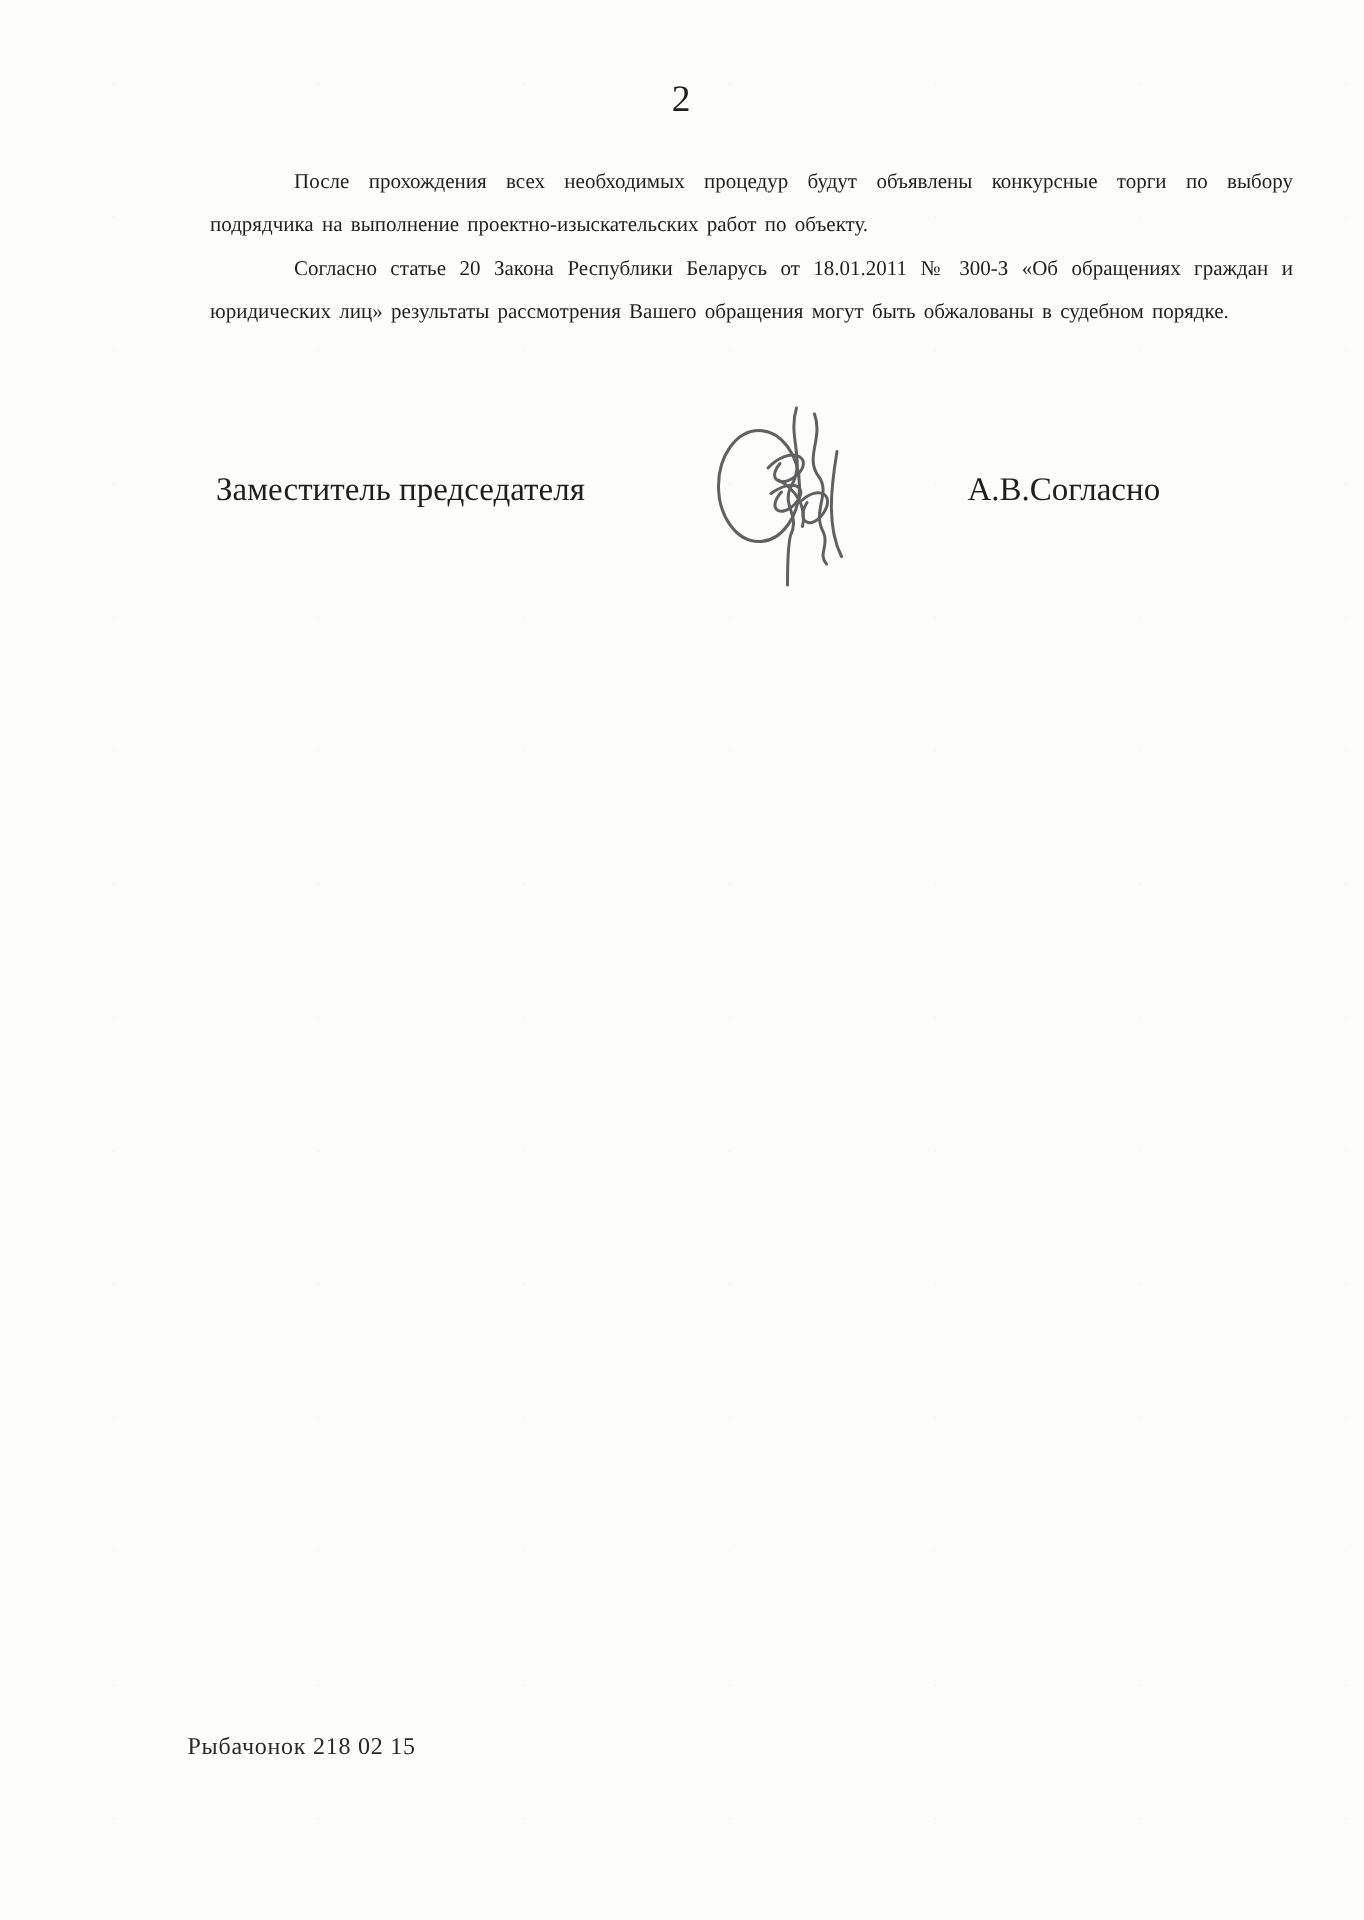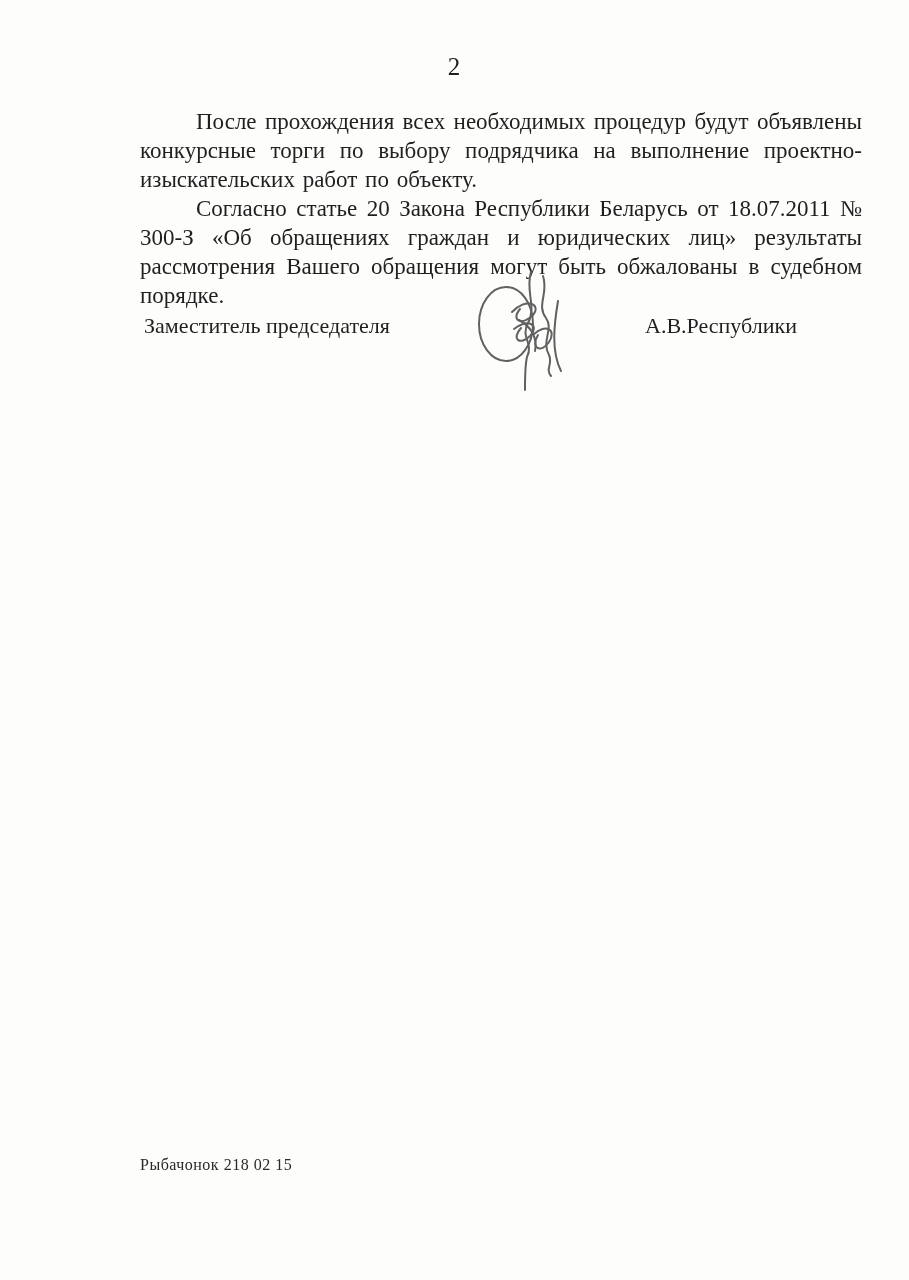--- a/index.html
+++ b/index.html
@@ -34,21 +34,21 @@
     width: 100%;
     text-align: center;
     font-size: 25px;
     letter-spacing: 1px;
   }
   .body-text {
     position: absolute;
     top: 107px;
     left: 140px;
     width: 722px;
-    font-size: 23px;
+    font-size: 14px;
     line-height: 29px;
   }
   .body-text p {
     margin: 0;
     text-align: justify;
     text-indent: 56px;
     word-spacing: 2px;
   }
   .signature-row {
     position: absolute;
@@ -77,52 +77,52 @@
     width: 100px;
     height: 132px;
   }
   .signature-graphic svg {
     width: 100%;
     height: 100%;
   }
   .footer-note {
     position: absolute;
     top: 1156px;
-    left: 140px;
+    left: 125px;
     font-size: 16px;
     letter-spacing: 0.5px;
     color: #2a2a2a;
     white-space: nowrap;
   }
 </style>
 </head>
 <body>
 
 <div class="scan-noise"></div>
 
 <div class="page-number">2</div>
 
 <div class="body-text">
   <p>После прохождения всех необходимых процедур будут объявлены конкурсные торги по выбору подрядчика на выполнение проектно-изыскательских работ по объекту.</p>
-  <p>Согласно статье 20 Закона Республики Беларусь от 18.07.2011 № 300-З «Об обращениях граждан и юридических лиц» результаты рассмотрения Вашего обращения могут быть обжалованы в судебном порядке.</p>
+  <p>Согласно статье 20 Закона Республики Беларусь от 18.01.2011 № 300-З «Об обращениях граждан и юридических лиц» результаты рассмотрения Вашего обращения могут быть обжалованы в судебном порядке.</p>
 </div>
 
 <div class="signature-graphic">
   <svg viewBox="0 0 100 132" fill="none" xmlns="http://www.w3.org/2000/svg">
     <g stroke="#616161" stroke-width="2" stroke-linecap="round" fill="none">
       <ellipse cx="34" cy="61" rx="27" ry="37"></ellipse>
       <path d="M59,9 C53,28 65,44 56,60 C48,74 62,80 55,94 C53,102 53,116 53,127"></path>
       <path d="M71,13 C77,30 64,42 74,55 C82,66 69,78 77,92 C81,101 73,106 79,113"></path>
       <path d="M40,49 C54,34 70,41 61,52 C51,63 38,58 48,46"></path>
       <path d="M42,66 C57,55 68,62 58,73 C48,83 39,76 49,65"></path>
       <path d="M62,71 C74,60 85,67 77,79 C69,91 58,85 66,72"></path>
       <path d="M47,57 C58,63 66,74 63,88"></path>
       <path d="M86,38 C82,62 79,88 89,108"></path>
     </g>
   </svg>
 </div>
 
 <div class="signature-row">
   <span class="signature-title">Заместитель председателя</span>
-  <span class="signature-name">А.В.Республики</span>
+  <span class="signature-name">А.В.Согласно</span>
 </div>
 
 <div class="footer-note">Рыбачонок 218 02 15</div>
 
 </body></html>

